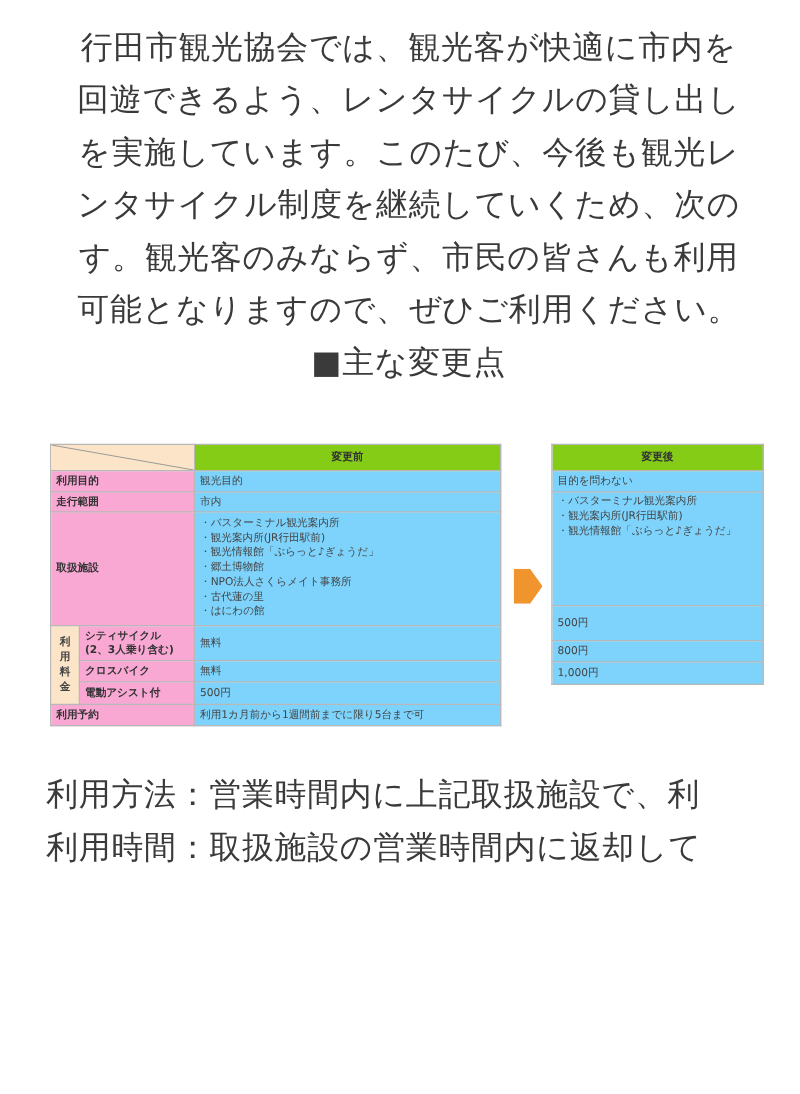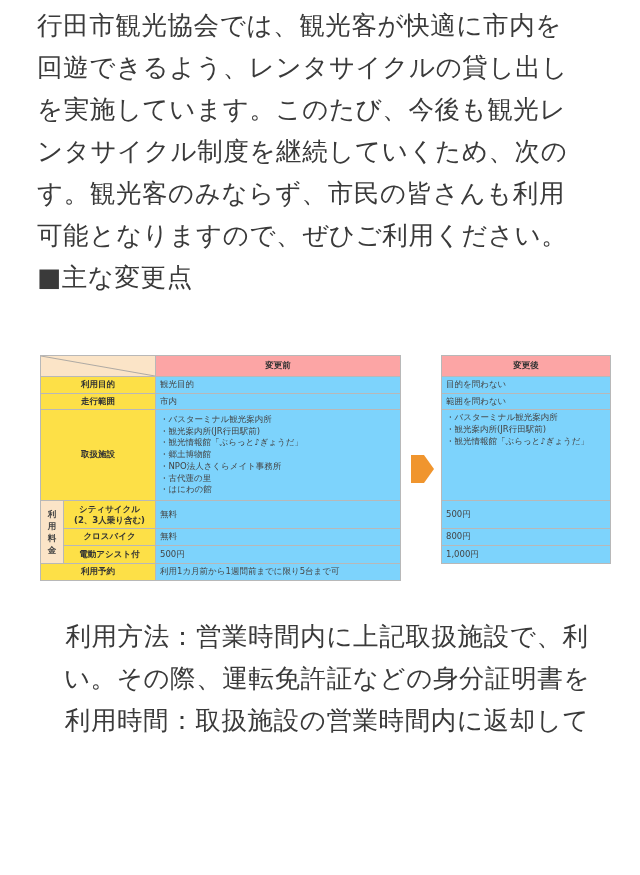--- a/index.html
+++ b/index.html
@@ -12,38 +12,38 @@
     position: absolute; left: 37px; width: 580px;
     font-size: 25.5px; line-height: 42px; letter-spacing: 0.6px;
     margin: 0; color: #3a3a3a;
   }
   .line { display: block; white-space: nowrap; }
 
   
   .tbl { position: absolute; border-collapse: collapse; table-layout: fixed;
          font-size: 8.5px; color: #444; border: 1.5px solid #8c8c8c; }
   .tbl td { border: 1px solid #b8b8b8; padding: 0 4px; vertical-align: middle; }
-  .lbl { background: #fde047; font-weight: bold; text-align: center; color: #333; margin-top: 28px; }
-  .hdr { background: #fca5a5; font-weight: bold; text-align: center; color: #333; }
+  .lbl { background: #f9a8d4; font-weight: bold; color: #333; margin-top: 28px; }
+  .hdr { background: #84cc16; font-weight: bold; text-align: center; color: #333; }
   .val { background: #7dd3fc; text-align: left; }
   .diag { background: #fbe4c7; padding: 0 !important; position: relative; }
   .diag svg { position: absolute; left: 0; top: 0; width: 100%; height: 100%; }
   .vert { background: #fbe4c7; font-weight: bold; text-align: center; line-height: 12px; padding: 0 !important; }
   .fac { line-height: 11.8px; padding-top: 2px !important; padding-bottom: 2px !important; }
   .fac span { display: block; white-space: nowrap; }
 
   #tbl-before { left: 40px; top: 355px; width: 360px; }
   #tbl-after  { left: 441px; top: 355px; width: 169px; }
 
   .arrow { position: absolute; left: 411px; top: 455px; width: 23px; height: 28px; }
 </style>
 </head>
 <body>
 
-<p class="para" style="top:4px;">
+<p class="para" style="top:17px;text-align:center;">
   <span class="line">行田市観光協会では、観光客が快適に市内を</span>
   <span class="line">回遊できるよう、レンタサイクルの貸し出し</span>
   <span class="line">を実施しています。このたび、今後も観光レ</span>
   <span class="line">ンタサイクル制度を継続していくため、次の</span>
   <span class="line">す。観光客のみならず、市民の皆さんも利用</span>
   <span class="line">可能となりますので、ぜひご利用ください。</span>
   <span class="line">■主な変更点</span>
 </p>
 
 <table class="tbl" id="tbl-before">
@@ -117,39 +117,35 @@
   <colgroup>
       <col style="width:169px">
     </colgroup>
   <tbody>
       <tr style="height:21px">
     <td class="hdr">変更後</td>
   </tr>
   <tr style="height:17px">
     <td class="val">目的を問わない</td>
   </tr>
-  <tr style="height:16px">
-    <td class="val">範囲を問わない</td>
-  </tr>
   <tr style="height:91px">
     <td class="val fac" style="vertical-align:top;">
       <span>・バスターミナル観光案内所</span>
       <span>・観光案内所(JR行田駅前)</span>
       <span>・観光情報館「ぶらっと♪ぎょうだ」</span>
     </td>
   </tr>
   <tr style="height:28px">
     <td class="val">500円</td>
   </tr>
   <tr style="height:17px">
     <td class="val">800円</td>
   </tr>
   <tr style="height:18px">
     <td class="val">1,000円</td>
   </tr>
 </tbody>
   </table>
 
-<p class="para" style="top:615px;text-align:center;">
+<p class="para" style="top:615px;">
   <span class="line">利用方法：営業時間内に上記取扱施設で、利</span>
-  <span class="line">い。その際、運転免許証などの身分証明書を</span>
   <span class="line">利用時間：取扱施設の営業時間内に返却して</span>
 </p>
 
 </body></html>

